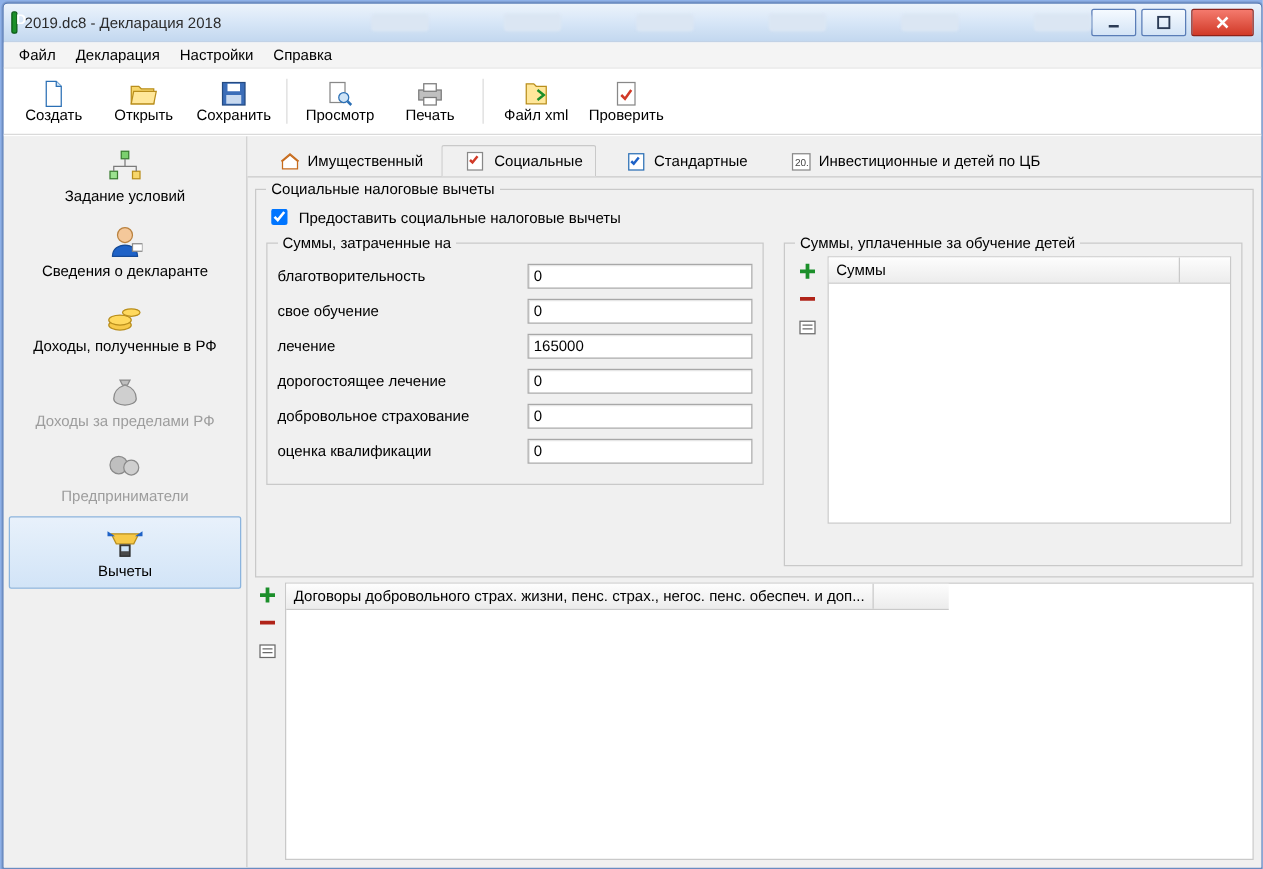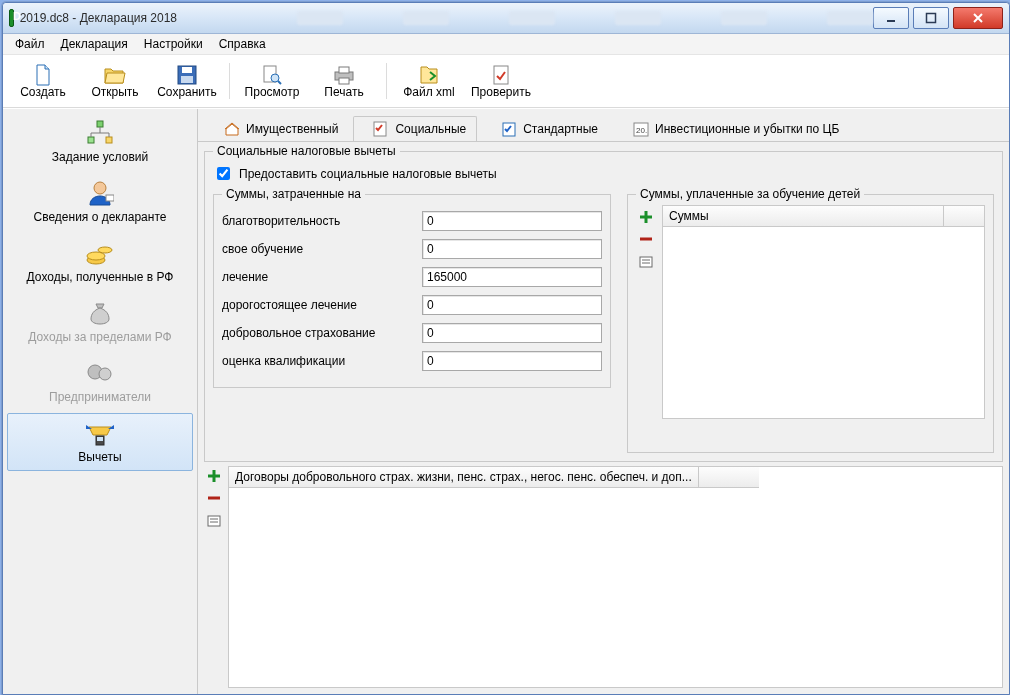--- a/index.html
+++ b/index.html
@@ -269,21 +269,21 @@
             </span>
           <span>Стандартные</span>
         </div>
         <div class="tab">
           <span class="tic">
               <svg width="16" height="16">
                 <rect x="1" y="2" width="14" height="13" fill="#fff" stroke="#888"></rect>
                 <text x="3" y="12" font-size="8" fill="#444">20.</text>
               </svg>
             </span>
-          <span>Инвестиционные и убытки по ЦБ</span>
+          <span>Инвестиционные и детей по ЦБ</span>
         </div>
       </div>
 
       <div class="panels">
         <fieldset class="group">
           <legend>Социальные налоговые вычеты</legend>
           <label class="chk">
             <input type="checkbox" checked="" style="">
             <span>Предоставить социальные налоговые вычеты</span>
           </label>

